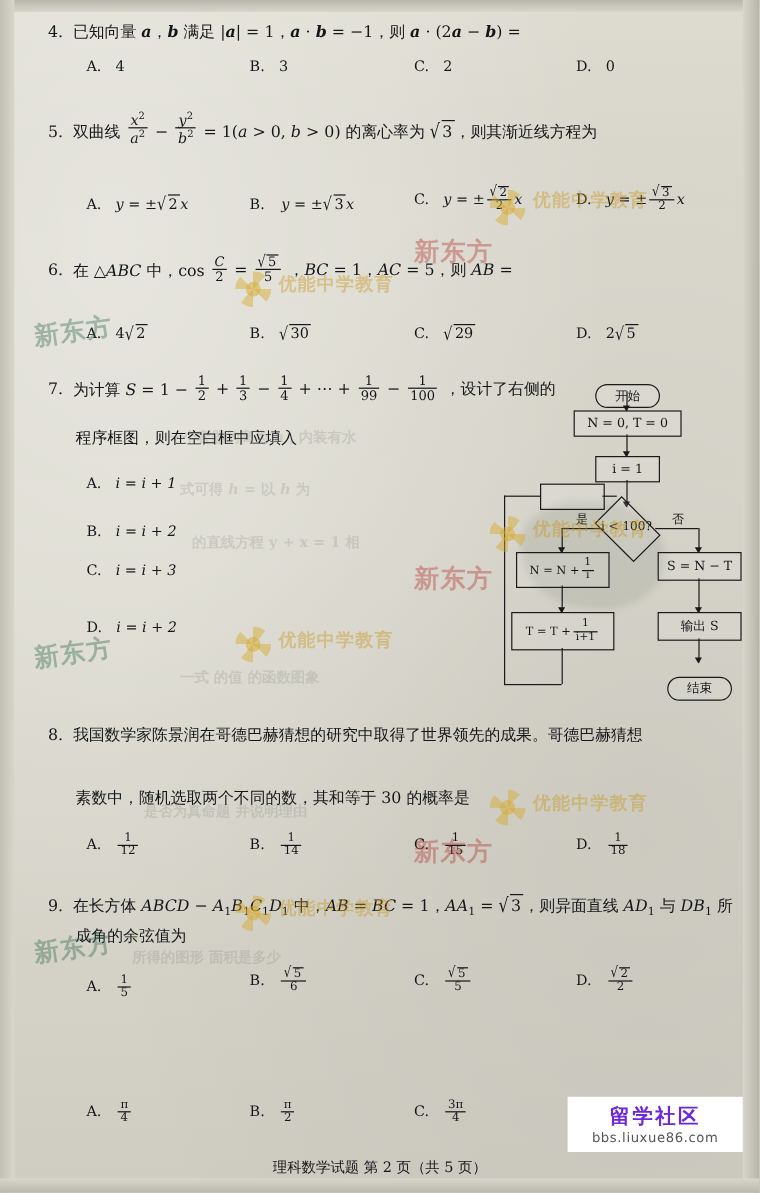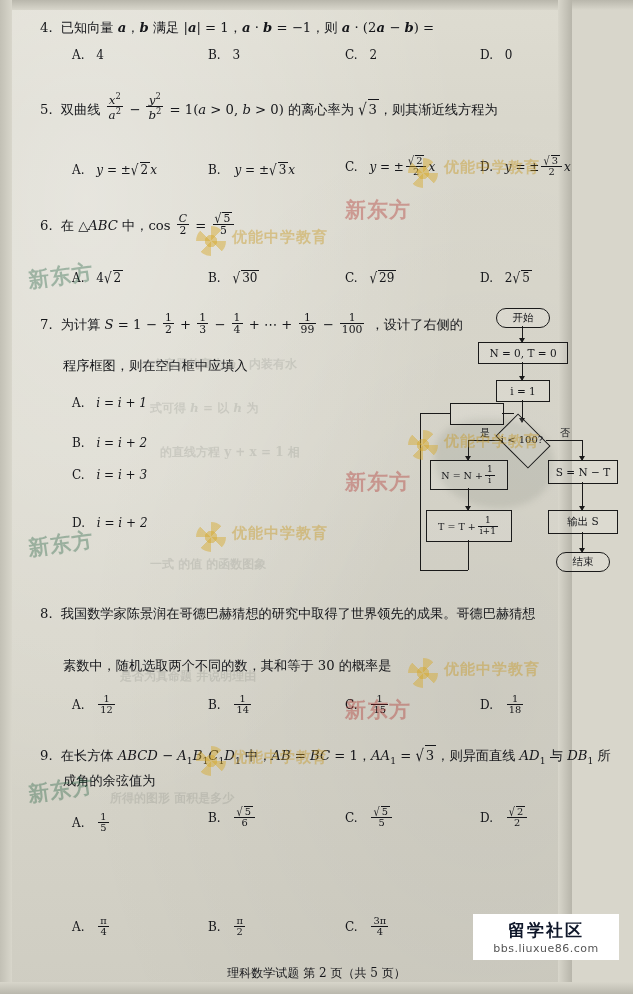--- a/index.html
+++ b/index.html
@@ -4,21 +4,21 @@
 <style>
   html,body{margin:0;padding:0;}
   body{
     width:633px;height:994px;
     background:#d8d6cb;
     font-family:"DejaVu Serif", serif;
     overflow:hidden;
     position:relative;
   }
   .page{
-    position:absolute;left:0;top:0;width:572px;height:994px;
+    position:absolute;left:0;top:0;width:633px;height:994px;
     background:
       linear-gradient(180deg,#dedcd1 0%,#d9d7cc 12%,#dbd9ce 45%,#d6d4c9 75%,#cfcdc2 100%);
   }
   .page:before{
     content:"";position:absolute;left:0;top:0;right:0;bottom:0;
     background:
       radial-gradient(ellipse at 15% 20%, rgba(255,255,255,.35), rgba(255,255,255,0) 55%),
       radial-gradient(ellipse at 85% 70%, rgba(0,0,0,.05), rgba(0,0,0,0) 60%);
     pointer-events:none;
   }
@@ -42,21 +42,21 @@
   .sqrt>.radic{display:inline-block;transform:scaleY(1.25);margin-right:1px;}
   .sqrt>.rad{display:inline-block;border-top:1px solid #15161a;padding:0 2px 0 1px;}
   .sup{font-size:.7em;vertical-align:super;}
   .sub{font-size:.7em;vertical-align:sub;}
 
   
   .flow{position:absolute;left:420px;top:308px;width:200px;height:270px;}
   .node{position:absolute;border:1px solid #1a1a1a;background:rgba(255,255,255,.10);
         font-size:10.5px;display:flex;align-items:center;justify-content:center;text-align:center;
         font-family:"DejaVu Serif",serif;}
-  .term{border-radius:10px;}
+  .term{border-radius:10px;margin-top:12px;}
   .diamond{position:absolute;width:44px;height:30px;border:1px solid #1a1a1a;transform:rotate(45deg);background:rgba(255,255,255,.10);}
   .diamond-label{position:absolute;font-size:10px;text-align:center;width:60px;}
   .ln{position:absolute;background:#1a1a1a;}
   .lnh{height:1px;}
   .lnv{width:1px;}
   .arrow{position:absolute;width:0;height:0;border-left:3.5px solid transparent;border-right:3.5px solid transparent;}
   .arr-down{border-top:5px solid #1a1a1a;}
 
   .shade{position:absolute;background:rgba(120,125,115,.18);}
 
@@ -69,21 +69,21 @@
     background:radial-gradient(circle,rgba(214,168,40,.48) 28%,rgba(214,168,40,0) 30%),
                conic-gradient(from 0deg,rgba(214,168,40,.45) 0 12%,rgba(214,168,40,0) 12% 25%,
                rgba(214,168,40,.45) 25% 37%,rgba(214,168,40,0) 37% 50%,
                rgba(214,168,40,.45) 50% 62%,rgba(214,168,40,0) 62% 75%,
                rgba(214,168,40,.45) 75% 87%,rgba(214,168,40,0) 87% 100%);
   }
   .wm-ghost{color:rgba(90,95,90,.16);font-size:12px;}
 
   .badge{position:absolute;right:14px;bottom:34px;width:146px;height:46px;background:#fff;
          display:flex;flex-direction:column;align-items:center;justify-content:center;}
-  .badge-title{color:#0f172a;font-size:17px;font-weight:bold;letter-spacing:2px;}
+  .badge-title{color:#6d28d9;font-size:17px;font-weight:bold;letter-spacing:2px;}
   .badge-url{color:#555;font-size:11px;font-family:"DejaVu Sans",sans-serif;letter-spacing:.5px;}
 
   .footer{position:absolute;left:0;bottom:12px;width:633px;text-align:center;font-size:12px;color:#15161a;}
 </style>
 </head>
 <body>
 
 <div class="page">
   <div class="paper-edge-top"></div>
   <div class="paper-edge-left"></div>
@@ -137,20 +137,21 @@
       <span>D.</span>
       <span style="margin-left:8px;"><span class="ital">y</span> = ±<span class="frac"><span class="num"><span class="sqrt"><span class="radic">√</span><span class="rad">3</span></span></span><span class="den">2</span></span><span class="ital">x</span></span>
     </div>
 
     <div class="q" style="left:40px;top:212px;">
       <span>6.</span>
       <span style="margin-left:4px;">在 △<span class="ital">ABC</span> 中，cos</span>
       <span class="frac"><span class="num"><span class="ital">C</span></span><span class="den">2</span></span>
       <span>=</span>
       <span class="frac"><span class="num"><span class="sqrt"><span class="radic">√</span><span class="rad">5</span></span></span><span class="den">5</span></span>
+      <span>，<span class="ital">BC</span> = 1，<span class="ital">AC</span> = 5，则 <span class="ital">AB</span> =</span>
     </div>
     <div class="opt" style="left:72px;top:270px;">
       <span>A.</span>
       <span style="margin-left:8px;">4<span class="sqrt"><span class="radic">√</span><span class="rad">2</span></span></span>
     </div>
     <div class="opt" style="left:208px;top:270px;">
       <span>B.</span>
       <span style="margin-left:8px;"><span class="sqrt"><span class="radic">√</span><span class="rad">30</span></span></span>
     </div>
     <div class="opt" style="left:345px;top:270px;">

